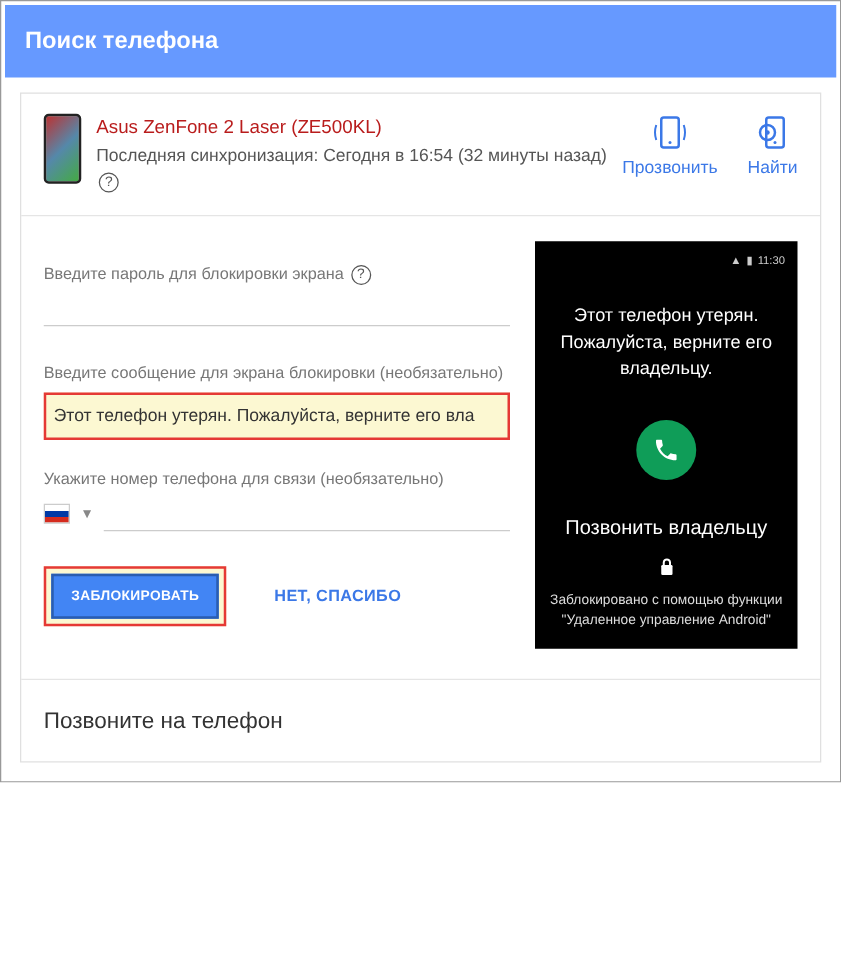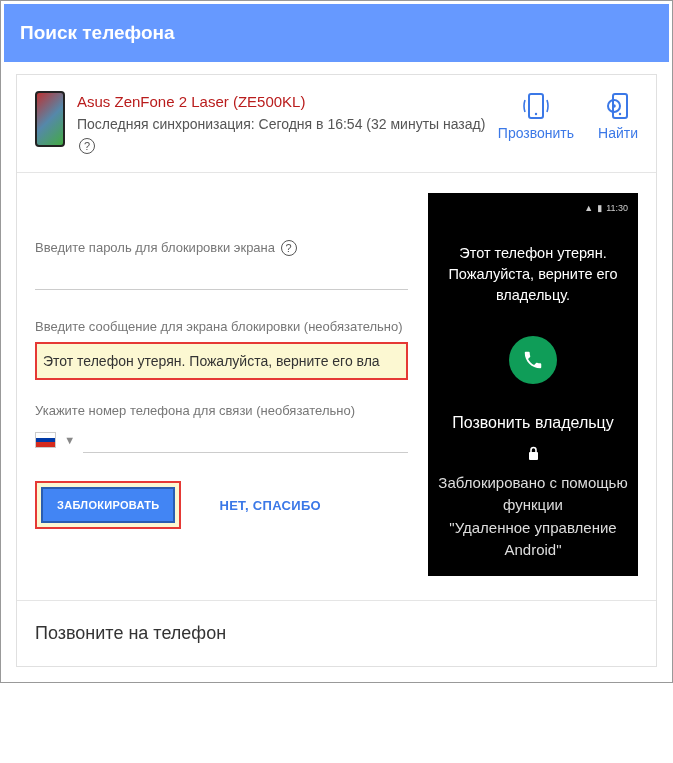--- a/index.html
+++ b/index.html
@@ -25,21 +25,21 @@
 .highlight-box .msg-input { border: none; background: transparent; width: 100%; font-size: 14px; color: #333; outline: none; }
 .flag-row { display: flex; align-items: center; gap: 8px; }
 .flag { width: 24px; height: 16px; background: linear-gradient(to bottom,#fff 33%,#0039a6 33% 66%,#d52b1e 66%); border: 1px solid #ccc; }
 .chev { color: #888; font-size: 11px; }
 .preview { width: 210px; background: #000; color: #fff; text-align: center; padding: 10px 10px 14px; font-size: 13px; position: relative; }
 .status-bar { display: flex; justify-content: flex-end; gap: 4px; font-size: 9px; color: #ccc; margin-bottom: 30px; align-items: center; }
 .preview-msg { font-size: 14.5px; line-height: 1.45; margin-bottom: 30px; padding: 0 4px; }
 .call-btn { width: 48px; height: 48px; background: #0f9d58; border-radius: 50%; margin: 0 auto 30px; display: flex; align-items: center; justify-content: center; }
 .call-owner { font-size: 16px; margin-bottom: 14px; }
 .lock-small { margin-bottom: 8px; }
-.preview-footer { font-size: 15px; color: #ddd; line-height: 1.5; }
+.preview-footer { font-size: 11px; color: #ddd; line-height: 1.5; }
 .btn-row { margin-top: 28px; display: flex; align-items: center; gap: 18px; }
 .btn-primary-wrap { background: #fcf8d2; border: 2px solid #e53935; padding: 4px; display: inline-block; }
 .btn-primary { background: #4285f4; color: #ffffff; border: 2px solid #2a5db0; padding: 10px 14px; font-size: 11px; font-weight: bold; cursor: pointer; letter-spacing: 0.3px; }
 .btn-text { color: #3b78e7; font-size: 13px; font-weight: bold; cursor: pointer; letter-spacing: 0.3px; margin-left: 20px; }
 .call-section { padding: 22px 18px; }
 </style>
 </head>
 <body>
 
 <div class="app-border">

